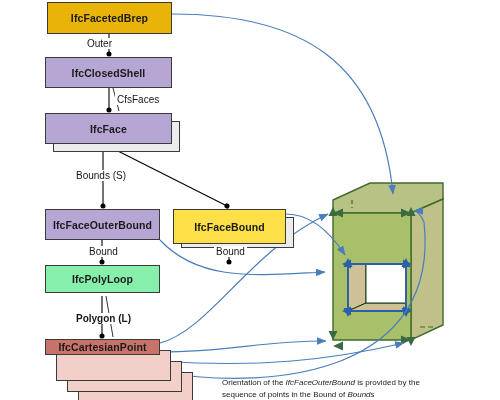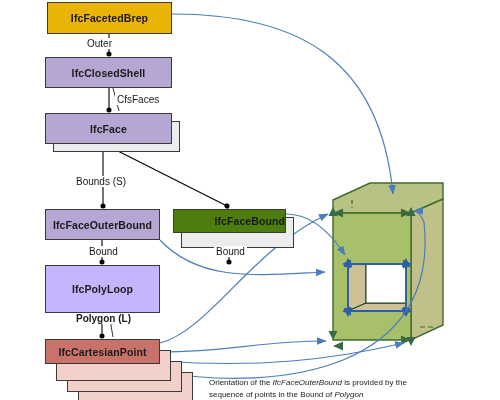--- a/index.html
+++ b/index.html
@@ -163,40 +163,40 @@
   <div class="stack-copy" style="left:53px; top:121px; width:127px; height:31px; background:#ececec;"></div>
   <div class="node" style="left:45px; top:113px; width:127px; height:31px; background:#b6a6d4;">
     <span class="node-label">IfcFace</span>
   </div>
 
   <div class="node" style="left:45px; top:209px; width:115px; height:31px; background:#b6a6d4;">
     <span class="node-label">IfcFaceOuterBound</span>
   </div>
 
   <div class="stack-copy" style="left:181px; top:217px; width:113px; height:31px; background:#ececec;"></div>
-  <div class="node" style="left:173px; top:209px; width:113px; height:24px; background:#4d7c0f;justify-content:flex-end;">
+  <div class="node" style="left:173px; top:209px; width:113px; height:35px; background:#fde047;">
     <span class="node-label">IfcFaceBound</span>
   </div>
 
-  <div class="node" style="left:45px; top:265px; width:115px; height:48px; background:#c4b5fd;">
+  <div class="node" style="left:45px; top:265px; width:115px; height:28px; background:#86efac;">
     <span class="node-label">IfcPolyLoop</span>
   </div>
 
   <div class="stack-copy" style="left:78px; top:372px; width:115px; height:31px; background:#f2cfc9;"></div>
   <div class="stack-copy" style="left:67px; top:361px; width:115px; height:31px; background:#f2cfc9;"></div>
   <div class="stack-copy" style="left:56px; top:350px; width:115px; height:31px; background:#f2cfc9;"></div>
-  <div class="node" style="left:45px; top:339px; width:115px; height:25px; background:#c8736a;">
+  <div class="node" style="left:45px; top:339px; width:115px; height:16px; background:#c8736a;">
     <span class="node-label">IfcCartesianPoint</span>
   </div>
 
   <div class="edge-label" style="left:85px; top:38px;">Outer</div>
   <div class="edge-label" style="left:79px; top:94px;margin-left:36px;">CfsFaces</div>
-  <div class="edge-label" style="left:74px; top:176px;">Bounds (S)</div>
+  <div class="edge-label" style="left:74px; top:170px;">Bounds (S)</div>
   <div class="edge-label" style="left:87px; top:246px;">Bound</div>
   <div class="edge-label" style="left:214px; top:246px;">Bound</div>
   <div class="edge-label" style="left:74px; top:313px;font-weight:bold;">Polygon (L)</div>
 
-  <div class="caption" style="left:209px; top:377px;">
+  <div class="caption" style="left:222px; top:377px;">
     <div><span>Orientation of the </span><em>IfcFaceOuterBound</em><span> is provided by the</span></div>
-    <div><span>sequence of points in the Bound of </span><em>Polygon</em></div>
+    <div><span>sequence of points in the Bound of </span><em>Bounds</em></div>
   </div>
 
 </div>
 
 </body></html>

